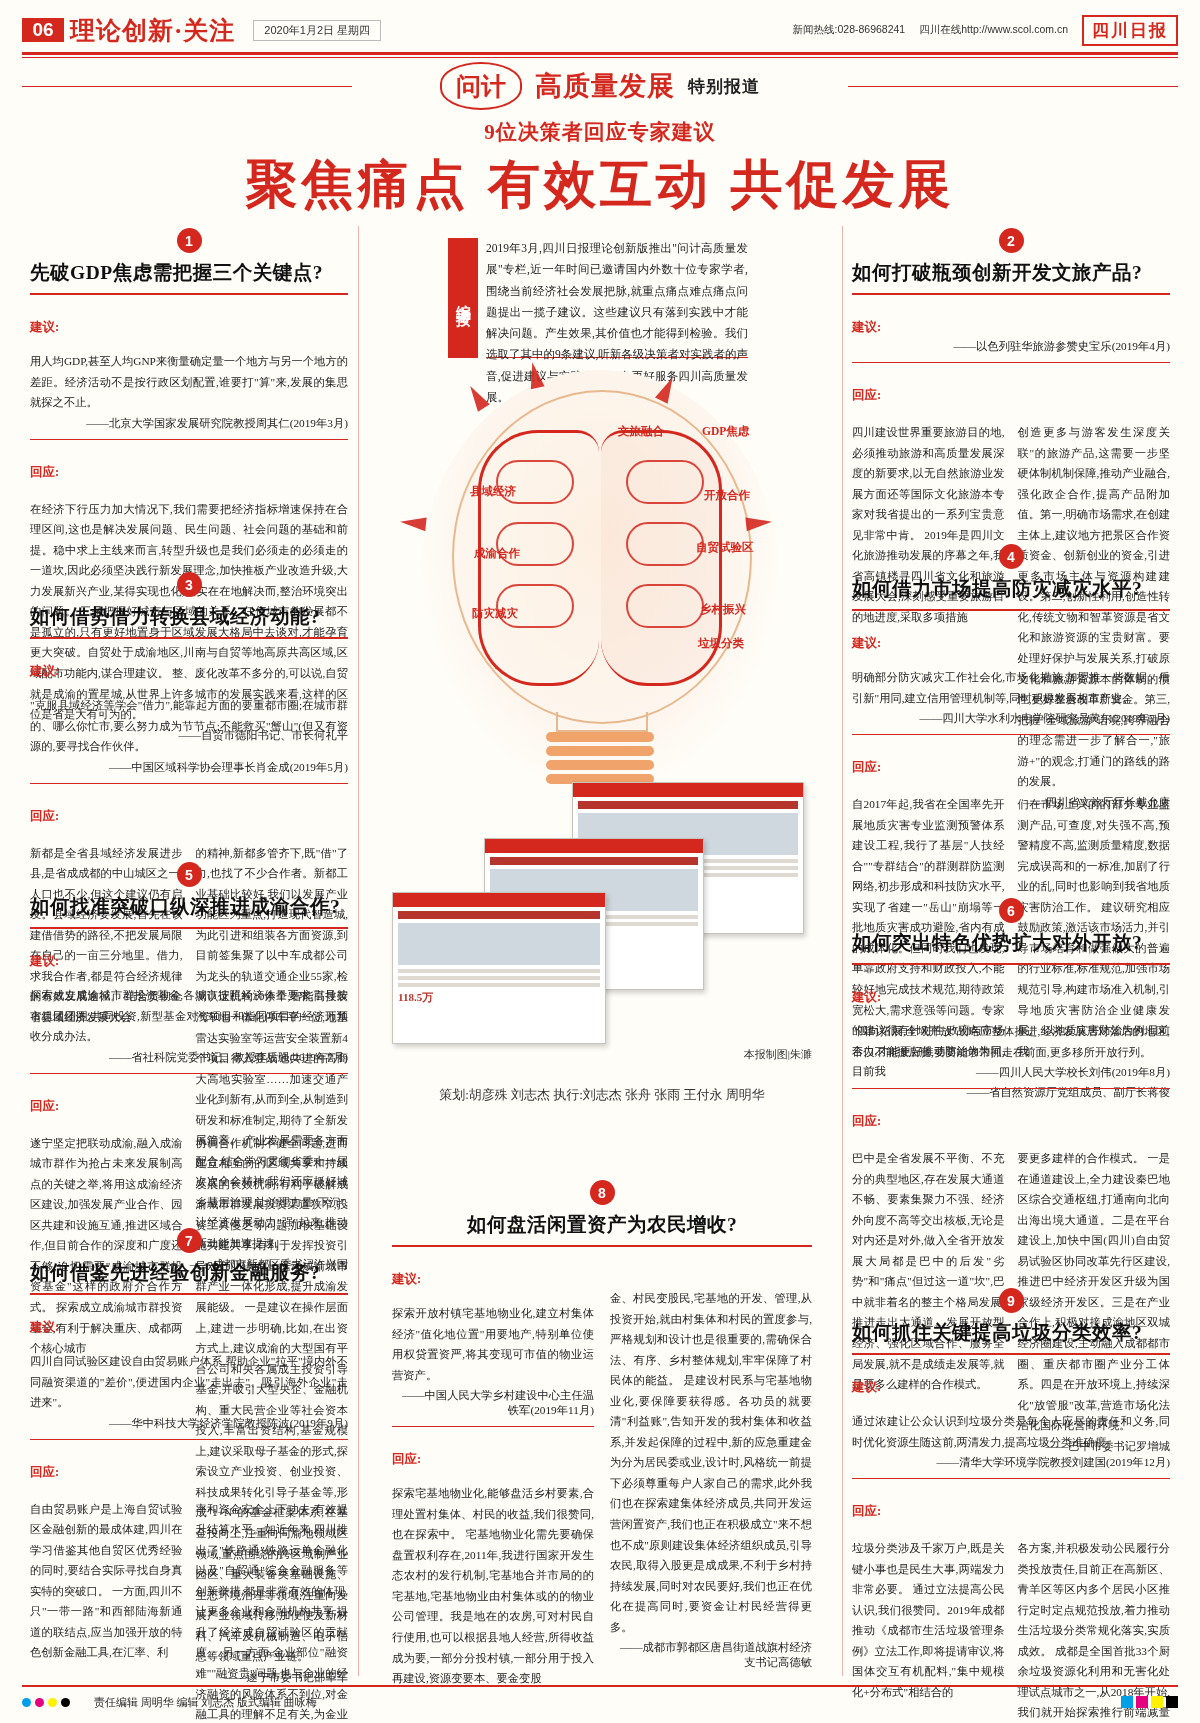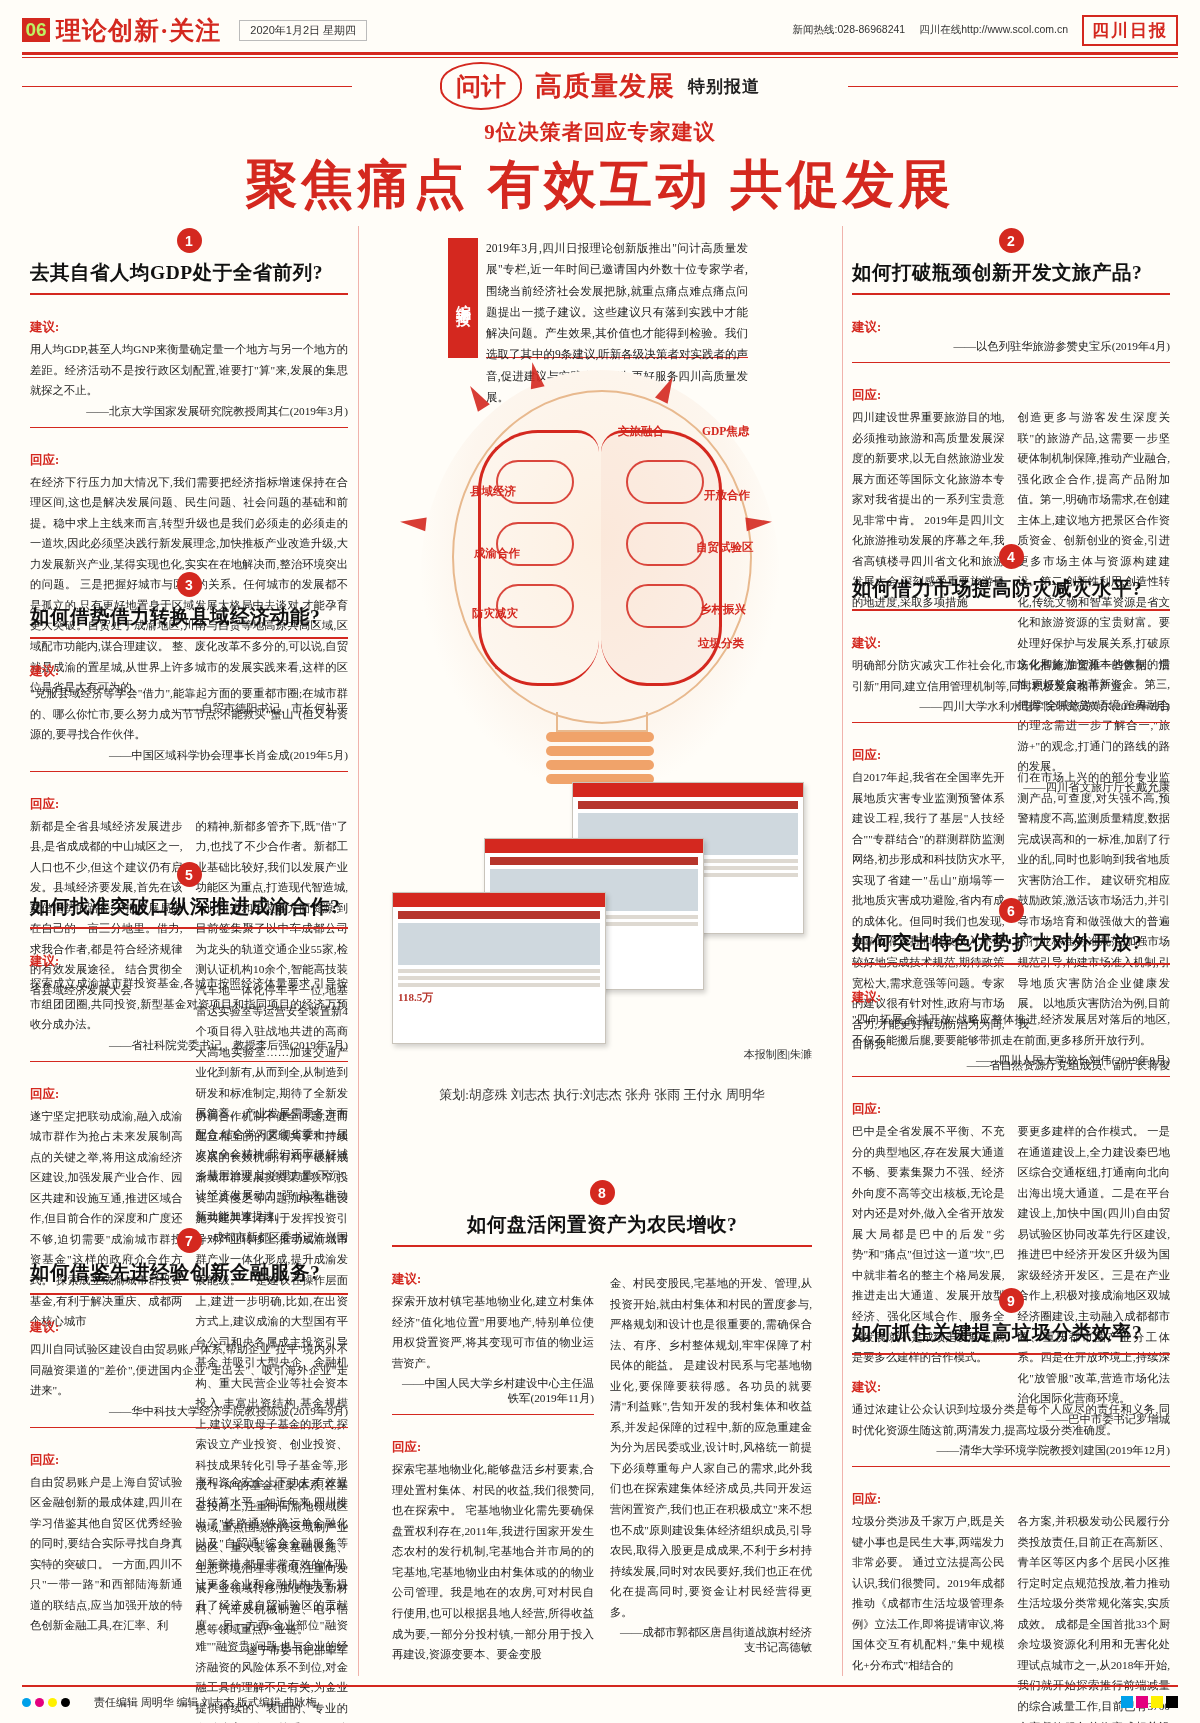--- a/index.html
+++ b/index.html
@@ -14,22 +14,22 @@
   .page{
     position:absolute;inset:0;
     padding:0;
   }
   
   .masthead{
     position:absolute;left:22px;top:10px;right:22px;height:40px;
     display:flex;align-items:center;
   }
   .pagenum{
-    background:#d4281f;color:#bef264;font-weight:bold;font-size:19px;
-    width:28px;height:24px;display:flex;align-items:center;justify-content:center;
+    background:#d4281f;color:#ffffff;font-weight:bold;font-size:19px;
+    width:42px;height:24px;display:flex;align-items:center;justify-content:center;
     font-family:"Liberation Sans",sans-serif;
   }
   .section-title{
     font-size:25px;font-weight:bold;color:#d4281f;margin-left:6px;letter-spacing:1px;
   }
   .date-box{
     margin-left:18px;border:1px solid #bbb;font-size:11px;padding:2px 10px;color:#333;
     font-family:"Liberation Sans",sans-serif;
   }
   .mast-right{
@@ -148,21 +148,21 @@
     font-family:"Liberation Sans",sans-serif;
   }
   .q-title{
     font-size:19.5px;font-weight:bold;color:#111;letter-spacing:.5px;
     border-bottom:2px solid #d4281f;padding-bottom:7px;margin-top:6px;
   }
   .lab{
     font-size:12.5px;font-weight:bold;color:#d4281f;margin-top:24px;margin-bottom:3px;
   }
   .body{
-    font-size:11.3px;line-height:1.82;text-align:justify;color:#1c1c1c;
+    font-size:11.3px;line-height:1.82;text-align:justify;color:#1c1c1c;margin-top:15px;
   }
   .sign{
     font-size:11.3px;text-align:right;margin-top:3px;color:#1c1c1c;
   }
   .divider{height:1px;background:#d4281f;margin:8px 0 0;}
   .center-top{text-align:center;display:flex;justify-content:center;}
 
   
   .footer{
     position:absolute;left:22px;right:22px;bottom:10px;height:22px;
@@ -276,21 +276,21 @@
       <div style="font-size:11px;color:#b6352c;margin:3px 5px;font-weight:bold;">118.5万</div>
     </div>
     <div class="photo-caption">本报制图|朱濉</div>
   </div>
   <div class="credits">策划:胡彦殊 刘志杰    执行:刘志杰 张舟 张雨 王付永 周明华</div>
 
   <div class="col" style="left:30px;top:228px;width:318px;">
     <div class="center-top">
         <div class="q-num">1</div>
       </div>
-    <div class="q-title">去其自省人均GDP处于全省前列?</div>
+    <div class="q-title">先破GDP焦虑需把握三个关键点?</div>
     <div class="lab">建议:</div>
     <div class="body">用人均GDP,甚至人均GNP来衡量确定量一个地方与另一个地方的差距。经济活动不是按行政区划配置,谁要打"算"来,发展的集思就探之不止。</div>
     <div class="sign">——北京大学国家发展研究院教授周其仁(2019年3月)</div>
     <div class="divider"></div>
     <div class="lab">回应:</div>
     <div style="display:flex;gap:13px;">
       <div class="body" style="flex:1;">在经济下行压力加大情况下,我们需要把经济指标增速保持在合理区间,这也是解决发展问题、民生问题、社会问题的基础和前提。稳中求上主线来而言,转型升级也是我们必须走的必须走的一道坎,因此必须坚决践行新发展理念,加快推板产业改造升级,大力发展新兴产业,某得实现也化,实实在在地解决而,整治环境突出的问题。
 三是把握好城市与区域的关系。任何城市的发展都不是孤立的,只有更好地置身于区域发展大格局中去谈对,才能孕育更大突破。自贸处于成渝地区,川南与自贸等地高原共高区域,区域配市功能内,谋合理建议。
 整、废化改革不多分的,可以说,自贸就是成渝的置星城,从世界上许多城市的发展实践来看,这样的区位是省是大有可为的。</div>
     </div>

